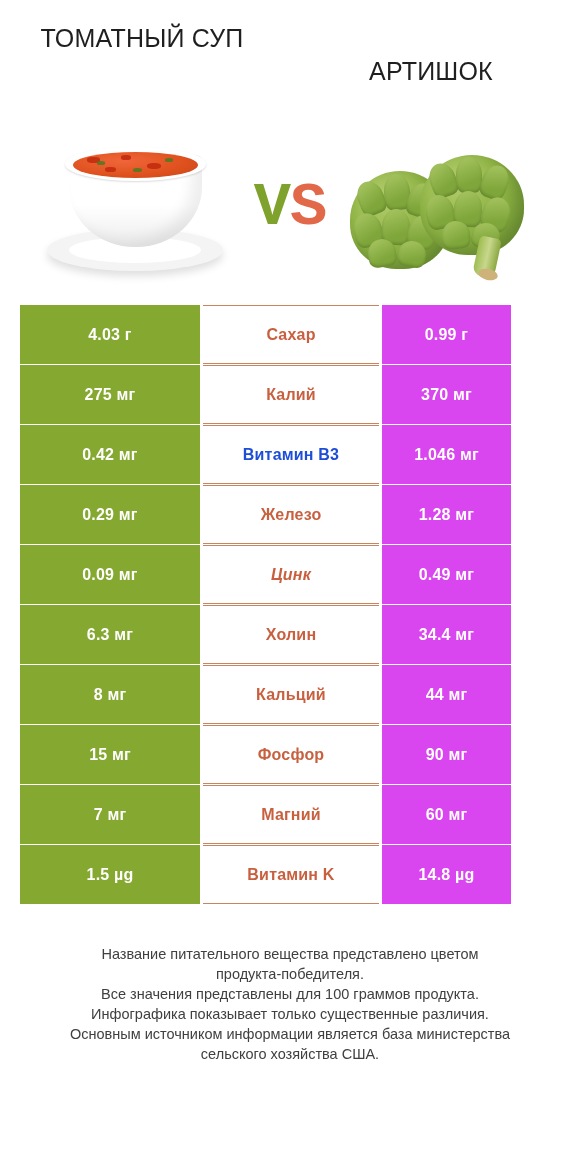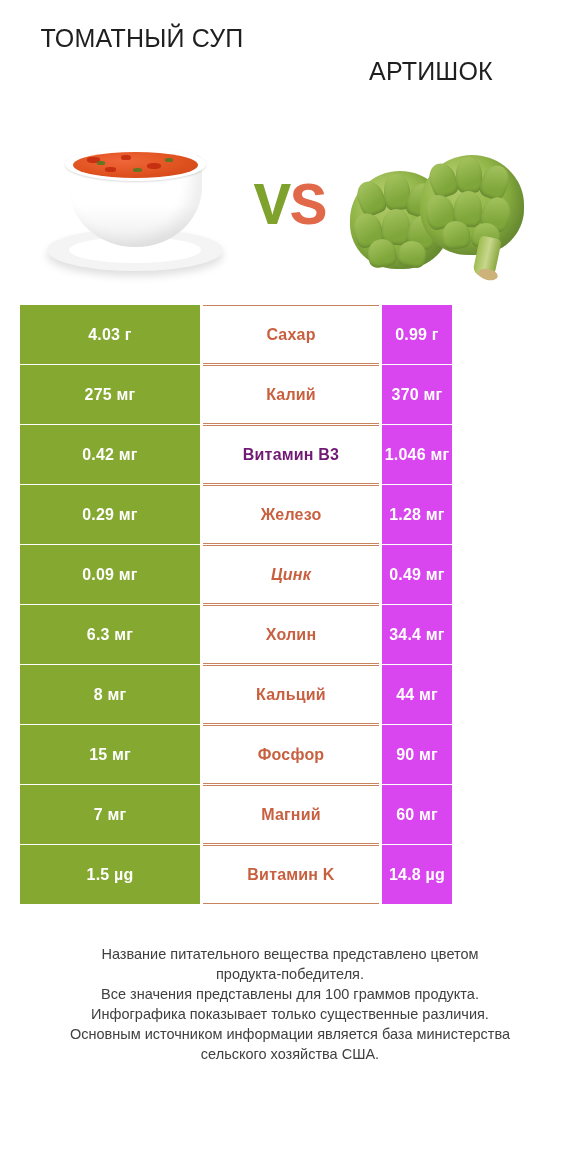--- a/index.html
+++ b/index.html
@@ -185,21 +185,21 @@
     width: 20px;
     height: 11px;
     background: #cdb37a;
     border-radius: 50%;
     transform: rotate(12deg);
   }
 
   
   .table {
     margin: 0 20px;
-    width: 432px;
+    width: 491px;
     box-sizing: border-box;
   }
   .row {
     display: flex;
     flex-direction: row;
     height: 59px;
     margin-bottom: 1px;
   }
   .row:last-child { margin-bottom: 0; }
   .cell {
@@ -318,21 +318,21 @@
     </div>
 
     <div class="row">
       <div class="cell left-val">275 мг</div>
       <div class="cell label" style="color: rgb(200, 96, 63);">Калий</div>
       <div class="cell right-val">370 мг</div>
     </div>
 
     <div class="row">
       <div class="cell left-val">0.42 мг</div>
-      <div class="cell label" style="color: #701a75;">Витамин B3</div>
+      <div class="cell label" style="color: #1d4ed8;">Витамин B3</div>
       <div class="cell right-val">1.046 мг</div>
     </div>
 
     <div class="row">
       <div class="cell left-val">0.29 мг</div>
       <div class="cell label" style="color: rgb(200, 96, 63);">Железо</div>
       <div class="cell right-val">1.28 мг</div>
     </div>
 
     <div class="row">

